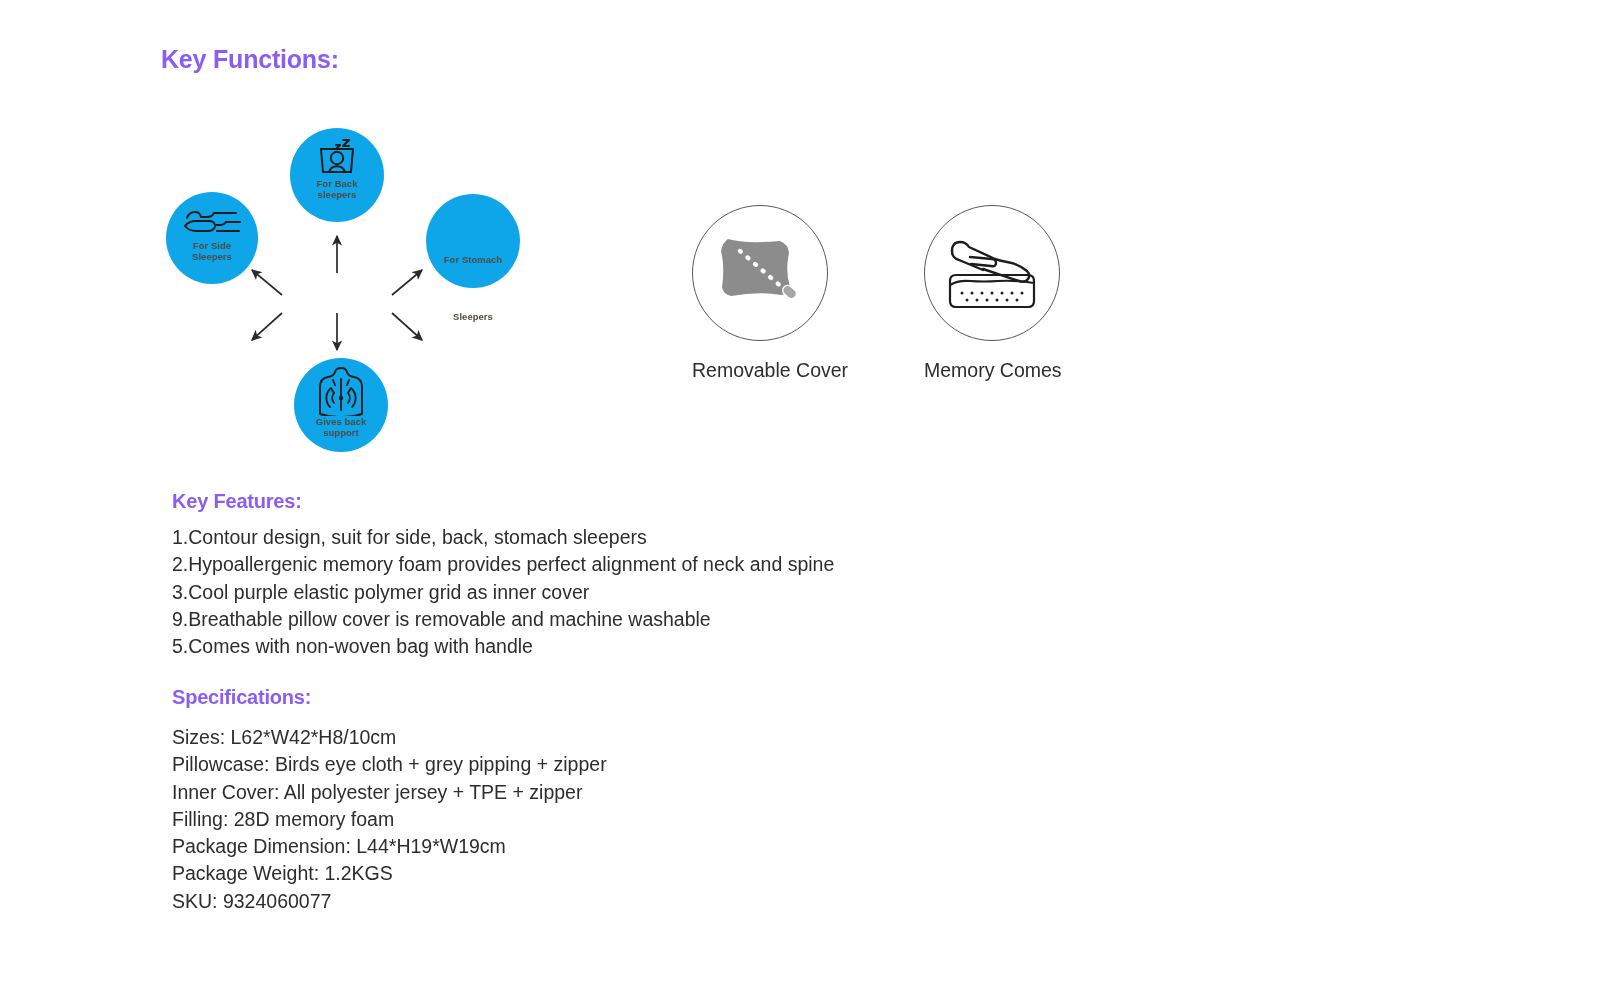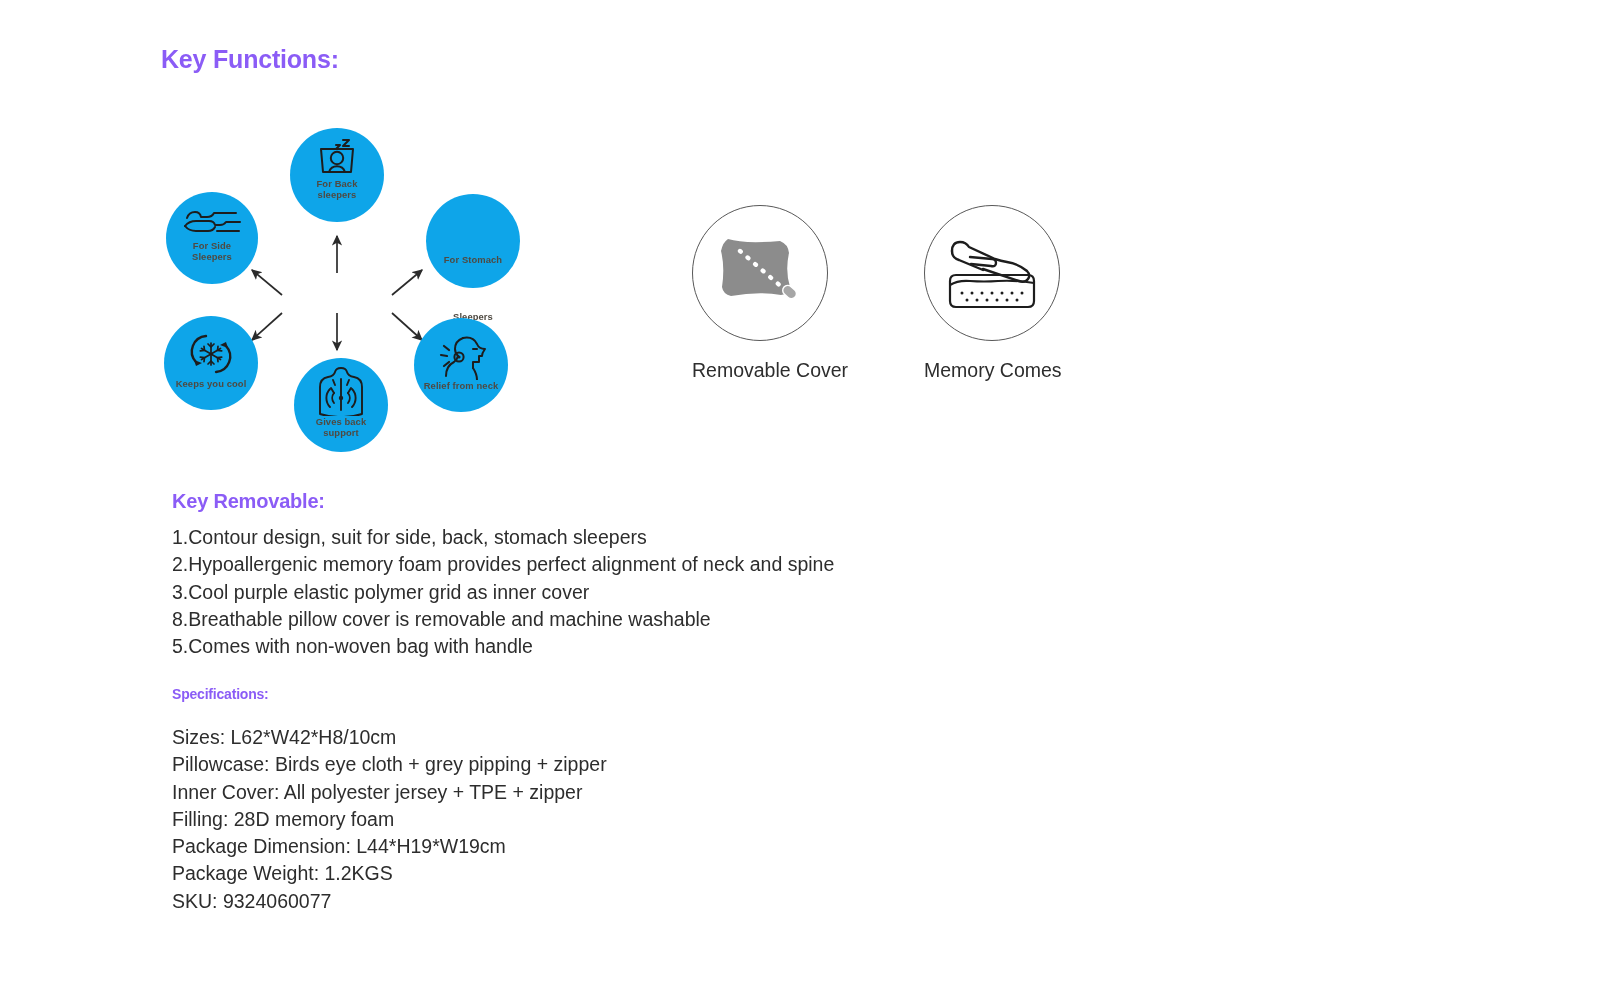--- a/index.html
+++ b/index.html
@@ -28,21 +28,21 @@
   .h-title {
     position: absolute;
     font-size: 25px;
     font-weight: bold;
     color: #8b5cf6;
     letter-spacing: -0.2px;
     white-space: nowrap;
   }
   #key-functions-title { left: 161px; top: 45px; }
   #key-features-title  { left: 172px; top: 490px; font-size: 20px; }
-  #specifications-title{ left: 172px; top: 686px; font-size: 14px; }
+  #specifications-title{ left: 172px; top: 686px; font-size: 20px; }
 
   
   .text-block {
     position: absolute;
     font-size: 19.5px;
     line-height: 27.3px;
     color: #2d2d2d;
     white-space: nowrap;
   }
   #features-list { left: 172px; top: 524px; }
@@ -179,70 +179,36 @@
           <path d="M5,19 q5,-6 12,-6 l16,0 q7,0 10,4"></path>
           <path d="M5,19 q5,6 12,6 l22,0"></path>
           <path d="M39,25 l21,0"></path>
           <path d="M44,9 l12,0 l-12,13 l12,0"></path>
         </g>
       </svg>
       <span class="gc-label">For Stomach</span>
       <span class="gc-label">Sleepers</span>
     </div>
 
-    <div class="green-circle" id="circle-cool">
-      <svg class="gc-icon" width="50" height="48" viewBox="0 0 50 48">
-        <g fill="none" stroke="#1d1d1d" stroke-width="2.4" stroke-linecap="round" stroke-linejoin="round">
-          <path d="M10,32 A15.5,15.5 0 0 1 20,6"></path>
-          <path d="M40,16 A15.5,15.5 0 0 1 30,42"></path>
-        </g>
-        <path d="M8,30 l2,6 l6,-3 z" fill="#1d1d1d"></path>
-        <path d="M42,18 l-2,-6 l-6,3 z" fill="#1d1d1d"></path>
-        <g fill="none" stroke="#1d1d1d" stroke-width="1.7" stroke-linecap="round">
-          <line x1="25" y1="13" x2="25" y2="35"></line>
-          <line x1="15.5" y1="18.5" x2="34.5" y2="29.5"></line>
-          <line x1="15.5" y1="29.5" x2="34.5" y2="18.5"></line>
-          <path d="M25,17 l-3,-3 M25,17 l3,-3 M25,31 l-3,3 M25,31 l3,3"></path>
-          <path d="M18.5,20.5 l-4.2,0.4 M18.5,20.5 l-0.5,-4.2 M31.5,27.5 l4.2,-0.4 M31.5,27.5 l0.5,4.2"></path>
-          <path d="M18.5,27.5 l-4.2,-0.4 M18.5,27.5 l-0.5,4.2 M31.5,20.5 l4.2,0.4 M31.5,20.5 l0.5,-4.2"></path>
-        </g>
-      </svg>
-      <span class="gc-label">Keeps you cool</span>
-    </div>
 
     <div class="green-circle" id="circle-backsup">
       <svg class="gc-icon" width="48" height="50" viewBox="0 0 48 50">
         <g fill="none" stroke="#1d1d1d" stroke-width="1.9" stroke-linecap="round" stroke-linejoin="round">
           <path d="M24,2 q-5,0 -6,4 q-1,4 -7,5 q-8,1.5 -8,10 l0,27 q9,3 21,3 q12,0 21,-3 l0,-27 q0,-8.5 -8,-10 q-6,-1 -7,-5 q-1,-4 -6,-4 z"></path>
           <line x1="24" y1="13" x2="24" y2="44"></line>
           <path d="M18,19 l-2,-5 M30,19 l2,-5 M17,27 l-3,-5 M31,27 l3,-5"></path>
           <path d="M17,37 a8,8 0 0 1 0,-10 M31,37 a8,8 0 0 0 0,-10"></path>
           <path d="M13,41 a13,13 0 0 1 0,-18 M35,41 a13,13 0 0 0 0,-18"></path>
           <circle cx="24" cy="32" r="2.2" fill="#1d1d1d" stroke="none"></circle>
         </g>
       </svg>
       <span class="gc-label">Gives back</span>
       <span class="gc-label">support</span>
     </div>
 
-    <div class="green-circle" id="circle-neck">
-      <svg class="gc-icon" width="56" height="48" viewBox="0 0 56 48">
-        <g fill="none" stroke="#1d1d1d" stroke-width="2" stroke-linecap="round" stroke-linejoin="round">
-          <path d="M30,6 q10,-2 14,6 q2,5 8,5 q-3,4 -3,7 l-3,0 l0,6 l-6,0 l0,6"></path>
-          <path d="M30,6 q-8,3 -8,11 q0,4 3,7"></path>
-          <path d="M25,24 q-1,4 -4,6 q-8,4 -8,14"></path>
-          <path d="M40,36 q4,6 4,12"></path>
-          <circle cx="26" cy="25" r="4.6"></circle>
-          <circle cx="26" cy="25" r="1.6" fill="#1d1d1d" stroke="none"></circle>
-          <path d="M40,17 l4,0"></path>
-          <path d="M16,18 l-5,-4 M14,24 l-6,-1 M16,30 l-5,4" stroke-width="2.2"></path>
-        </g>
-      </svg>
-      <span class="gc-label">Relief from neck</span>
-    </div>
   </div>
 
   <div class="feature" id="feature-removable-cover">
     <div class="feature-ring">
       <svg width="96" height="88" viewBox="0 0 96 88">
         <path d="M16,10 q16,5 52,2 q8,3 9,12 q-4,18 1,34 q-2,7 -9,8 q-22,-4 -50,1 q-8,-2 -9,-9 q3,-20 -1,-36 q2,-9 7,-12 z" fill="#8c8c8c"></path>
         <g stroke="#ffffff" stroke-width="4.4" stroke-linecap="round" stroke-dasharray="1 9">
           <line x1="28" y1="22" x2="72" y2="60"></line>
         </g>
         <g transform="translate(72,58) rotate(42)">
@@ -278,26 +244,26 @@
           <circle cx="45" cy="69" r="1.5"></circle>
             <circle cx="55" cy="69" r="1.5"></circle>
           <circle cx="65" cy="69" r="1.5"></circle>
             <circle cx="75" cy="69" r="1.5"></circle>
         </g>
       </svg>
     </div>
     <div class="feature-caption">Memory Comes</div>
   </div>
 
-  <div class="h-title" id="key-features-title">Key Removable:</div>
+  <div class="h-title" id="key-features-title">Key Features:</div>
   <div class="text-block" id="features-list">
       <span class="text-line">1.Contour design, suit for side, back, stomach sleepers</span>
       <span class="text-line">2.Hypoallergenic memory foam provides perfect alignment of neck and spine</span>
       <span class="text-line">3.Cool purple elastic polymer grid as inner cover</span>
-      <span class="text-line">8.Breathable pillow cover is removable and machine washable</span>
+      <span class="text-line">9.Breathable pillow cover is removable and machine washable</span>
       <span class="text-line">5.Comes with non-woven bag with handle</span>
     </div>
 
   <div class="h-title" id="specifications-title">Specifications:</div>
   <div class="text-block" id="specs-list">
       <span class="text-line">Sizes: L62*W42*H8/10cm</span>
       <span class="text-line">Pillowcase: Birds eye cloth + grey pipping + zipper</span>
       <span class="text-line">Inner Cover: All polyester jersey + TPE + zipper</span>
       <span class="text-line">Filling: 28D memory foam</span>
       <span class="text-line">Package Dimension:  L44*H19*W19cm</span>

